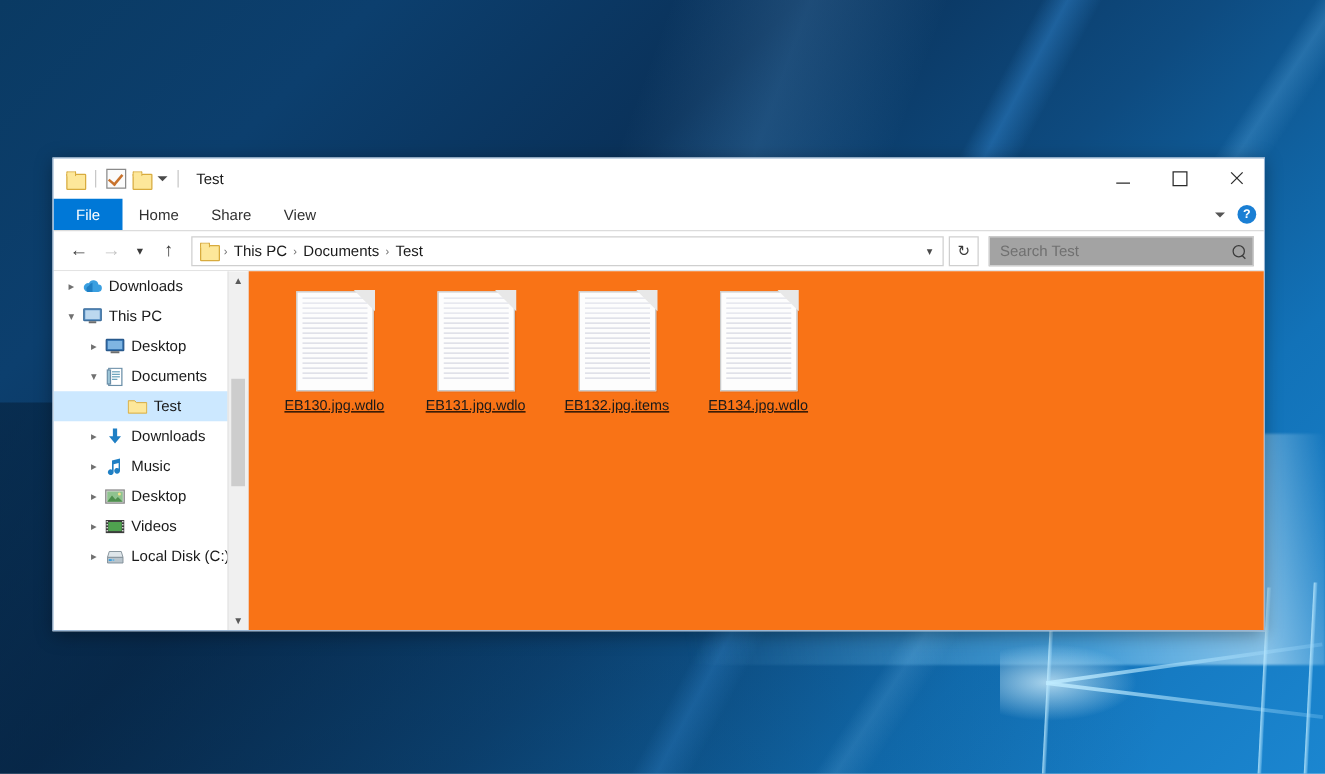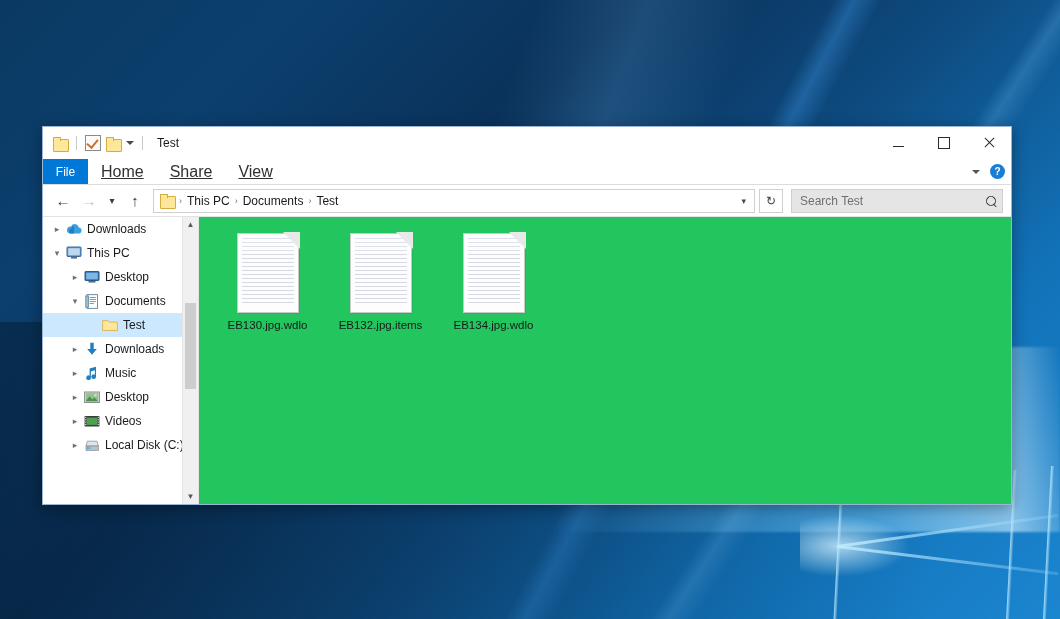--- a/index.html
+++ b/index.html
@@ -126,27 +126,26 @@
     height: 25px; flex: 0 0 25px;
     display: flex; align-items: stretch;
     background: #ffffff;
     border-bottom: 1px solid #dcdcdc;
     position: relative;
   }
   #tab-file {
     background: #0078d7; color: #ffffff;
     font-size: 12px;
     display: flex; align-items: center; justify-content: center;
-    width: 45px;
+    width: 55px;
   }
   .ribbon-tab {
-    font-size: 16px; color: #303030;
+    font-size: 12px; color: #303030;
     display: flex; align-items: center; justify-content: center;
     padding: 0 13px;
-    text-decoration: underline;
   }
   #ribbon-right {
     position: absolute; right: 6px; top: 0; height: 25px;
     display: flex; align-items: center; gap: 10px;
   }
   .chev-small {
     width: 0; height: 0;
     border-left: 4px solid transparent; border-right: 4px solid transparent;
     border-top: 4px solid #555;
   }
@@ -185,21 +184,21 @@
     font-size: 9px; color: #4a4a4a; margin-left: auto; padding: 0 4px;
   }
   #refresh-btn {
     width: 22px; height: 22px; margin-left: 2px;
     border: 1px solid #cfcfcf; background: #fff;
     display: flex; align-items: center; justify-content: center;
     font-size: 12px; color: #3b3b3b;
   }
   #searchbox {
     width: 198px; height: 22px; margin-left: 6px;
-    border: 1px solid #cfcfcf; background: #e5e5e5;
+    border: 1px solid #cfcfcf; background: #a3a3a3;
     display: flex; align-items: center; padding: 0 6px;
   }
   #search-input {
     flex: 1; border: none; outline: none;
     font-size: 12px; font-family: "Liberation Sans", sans-serif;
     color: #1a1a1a; background: transparent;
   }
   #search-input::placeholder { color: #707070; }
   .mag {
     width: 8px; height: 8px; border: 1.4px solid #3b3b3b; border-radius: 50%;
@@ -245,21 +244,21 @@
   .sb-arrow {
     height: 15px; display: flex; align-items: center; justify-content: center;
     font-size: 8px; color: #5a5a5a;
   }
   #nav-thumb {
     position: absolute; left: 2px; top: 86px; width: 11px; height: 86px;
     background: #cdcdcd;
   }
 
   #content {
-    flex: 1; background: #22c55e; position: relative; overflow: hidden;
+    flex: 1; background: #f97316; position: relative; overflow: hidden; text-decoration: underline;
   }
   #files {
     display: flex; padding: 14px 0 0 12px;
   }
   .file-item {
     width: 113px;
     display: flex; flex-direction: column; align-items: center;
   }
   .doc-wrap {
     height: 84px; display: flex; align-items: center; justify-content: center;
@@ -565,21 +564,21 @@
                   <i></i>
                   <i></i>
                   <i></i>
                   <i></i>
                   <i></i>
                   <i></i>
                 </div>
                 <div class="doc-fold"></div>
               </div>
             </div>
-            <div class="file-label">EB132.jpg.items</div>
+            <div class="file-label">EB131.jpg.wdlo</div>
           </div>
           <div class="file-item">
             <div class="doc-wrap">
               <div class="doc-icon">
                 <div class="doc-page"></div>
                 <div class="doc-lines">
                   <i></i>
                   <i></i>
                   <i></i>
                   <i></i>
@@ -593,20 +592,48 @@
                   <i></i>
                   <i></i>
                   <i></i>
                   <i></i>
                   <i></i>
                   <i></i>
                 </div>
                 <div class="doc-fold"></div>
               </div>
             </div>
+            <div class="file-label">EB132.jpg.items</div>
+          </div>
+          <div class="file-item">
+            <div class="doc-wrap">
+              <div class="doc-icon">
+                <div class="doc-page"></div>
+                <div class="doc-lines">
+                  <i></i>
+                  <i></i>
+                  <i></i>
+                  <i></i>
+                  <i></i>
+                  <i></i>
+                  <i></i>
+                  <i></i>
+                  <i></i>
+                  <i></i>
+                  <i></i>
+                  <i></i>
+                  <i></i>
+                  <i></i>
+                  <i></i>
+                  <i></i>
+                  <i></i>
+                </div>
+                <div class="doc-fold"></div>
+              </div>
+            </div>
             <div class="file-label">EB134.jpg.wdlo</div>
           </div>
         </div>
     </div>
 
   </div>
 
 
 </div>
 

